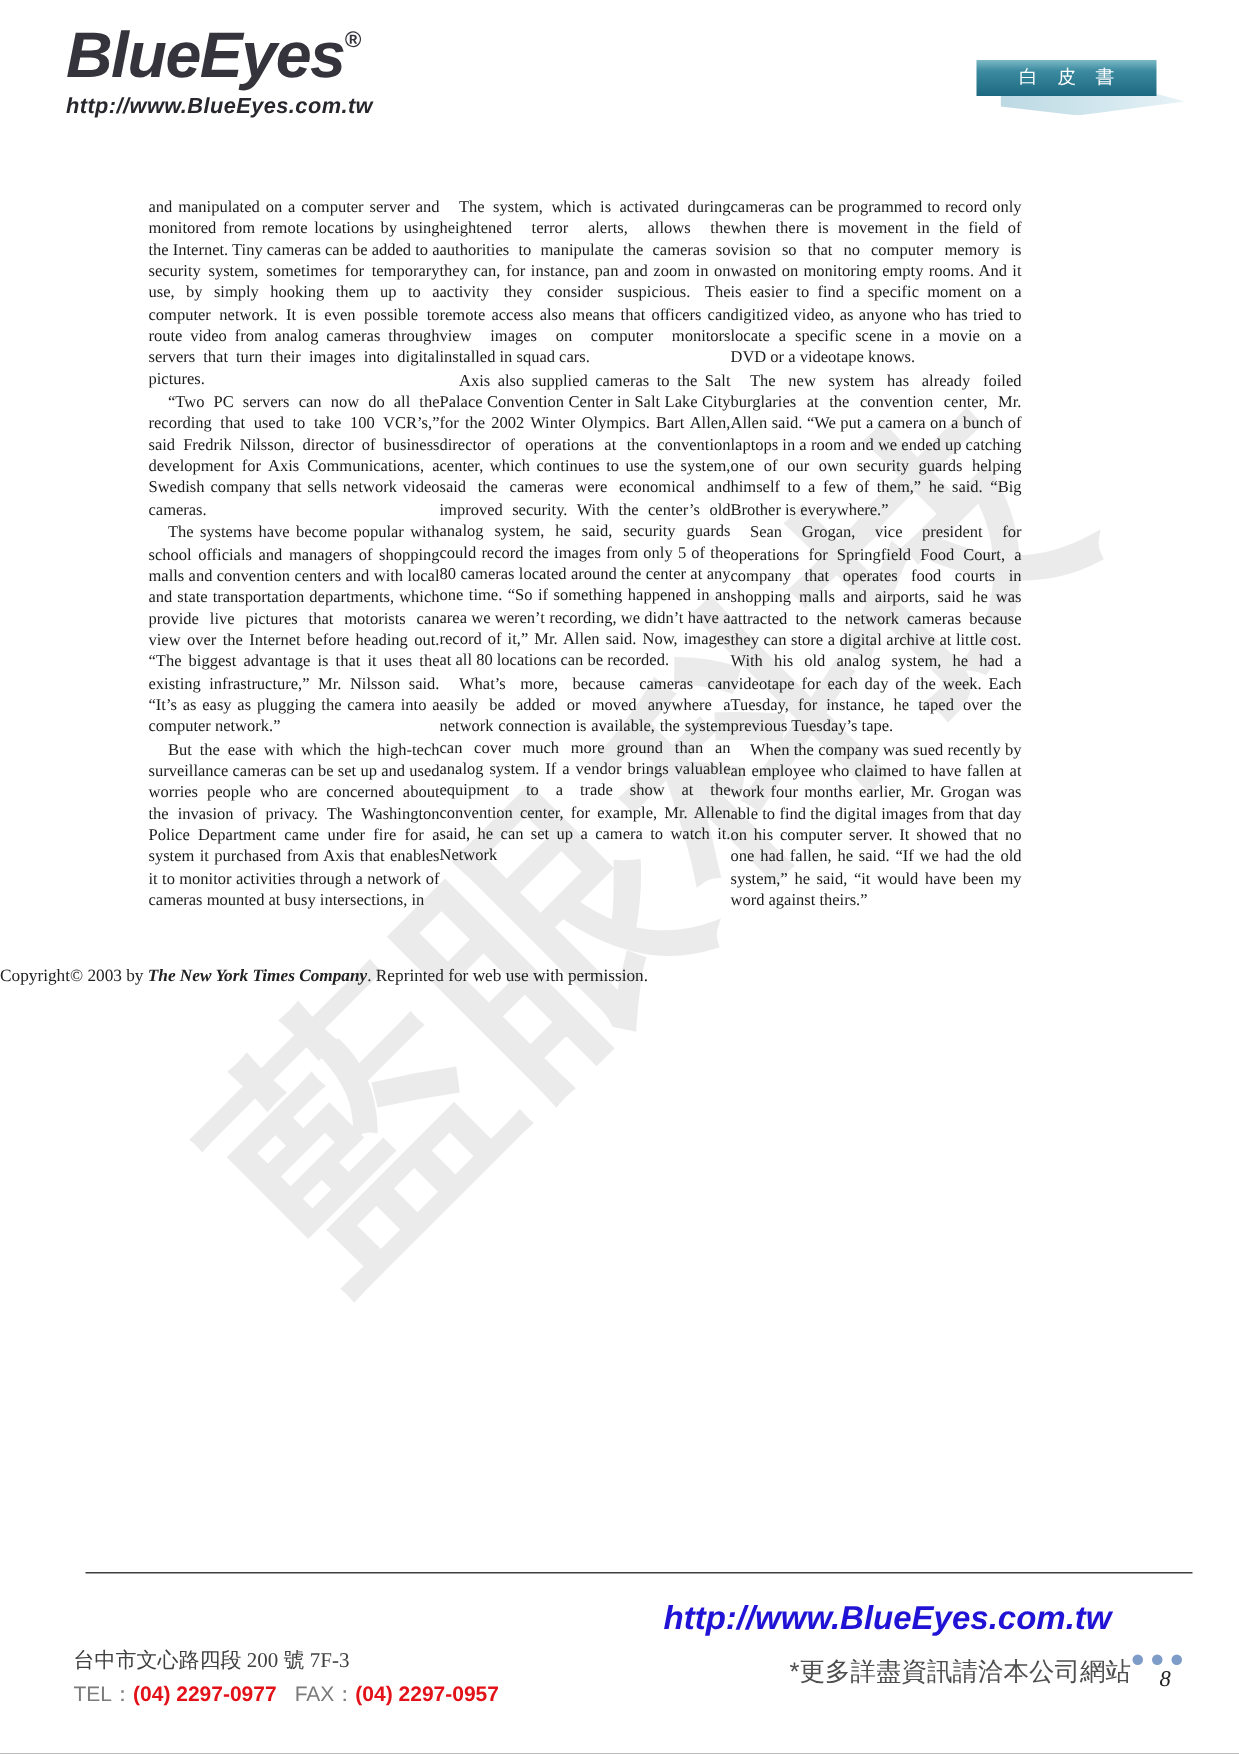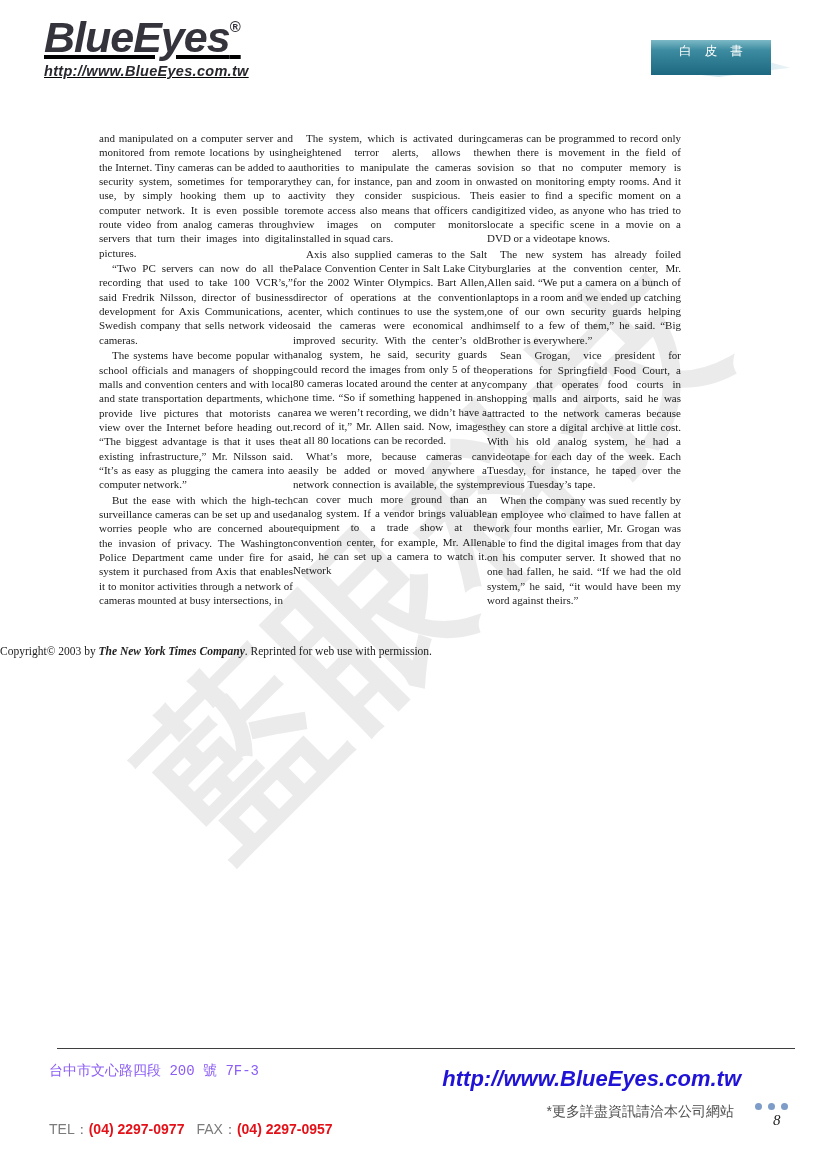--- a/index.html
+++ b/index.html
@@ -6,34 +6,34 @@
   html, body { background: #888; }
   .page {
     position: relative;
     width: 826px; height: 1169px;
     margin: 0 auto;
     background: #ffffff;
     overflow: hidden;
     font-family: "Liberation Serif", serif;
   }
   
-  .logo { position: absolute; left: 44px; top: 16px; z-index: 2; text-decoration: underline; }
+  .logo { position: absolute; left: 44px; top: 16px; z-index: 2; }
   .logo-main {
     font-family: "Liberation Sans", sans-serif;
     font-weight: bold; font-style: italic;
     font-size: 43px; color: #35343c; letter-spacing: -1px; line-height: 1;
   }
   .logo-reg { font-size: 15px; vertical-align: 20px; letter-spacing: 0; }
   .logo-url {
     font-family: "Liberation Sans", sans-serif;
     font-weight: bold; font-style: italic;
     font-size: 14.5px; color: #28272d; margin-top: 4px; letter-spacing: 0.3px;
   }
   .badge {
-    position: absolute; left: 651px; top: 40px; width: 120px; height: 35px;
+    position: absolute; left: 651px; top: 40px; width: 120px; height: 24px;
     background: linear-gradient(180deg, #7cb9c6 0%, #3c8ba0 30%, #1c6880 100%);
     color: #fff; font-family: "Liberation Sans", sans-serif;
     font-size: 12.5px; text-align: center; line-height: 23px; z-index: 2;
   }
   .badge span { letter-spacing: 13px; margin-right: -13px; }
   .badge-shadow {
     position: absolute; left: 667px; top: 60px; width: 123px; height: 17px;
     background: linear-gradient(90deg, #bcd9e3 0%, #d4e8ef 60%, #e8f3f7 100%);
     clip-path: polygon(0 0, 82% 10%, 100% 45%, 42% 100%, 0 65%);
     z-index: 1;
@@ -68,39 +68,39 @@
   }
   .copyright .src { font-weight: bold; font-style: italic; }
   
   .footer-line { position: absolute; left: 57px; top: 1048px; width: 738px; height: 1px; background: #3f3f3f; z-index: 1; }
   .footer-company {
     position: absolute; left: 47px; top: 1057px;
     font-family: "Liberation Sans", sans-serif; font-weight: bold;
     font-size: 27px; color: #141414; letter-spacing: 1.5px; z-index: 1;
   }
   .footer-address {
-    position: absolute; left: 49px; top: 1062px;
-    font-family: Liberation Mono, monospace; font-size: 14px; color: #8b5cf6; z-index: 1;
+    position: absolute; left: 49px; top: 1098px;
+    font-family: Liberation Serif, serif; font-size: 14px; color: #404040; z-index: 1;
   }
   .footer-contact {
     position: absolute; left: 49px; top: 1121px;
     font-family: "Liberation Sans", sans-serif; font-size: 14px; color: #7b7b7b; z-index: 1;
   }
   .footer-contact .num { color: #e31219; font-weight: bold; }
   .footer-contact .fax-label { margin-left: 12px; }
   .footer-url {
     position: absolute; right: 85px; top: 1066px;
     font-family: "Liberation Sans", sans-serif;
     font-weight: bold; font-style: italic;
     font-size: 22px; color: #2013d6; text-decoration: none; z-index: 1;
   }
   .footer-note {
-    position: absolute; right: 92px; top: 1103px;
+    position: absolute; right: 72px; top: 1103px;
     font-family: "Liberation Sans", sans-serif;
-    font-size: 14px; color: #4e4e4e; z-index: 1;
+    font-size: 17px; color: #4e4e4e; z-index: 1;
   }
   .footer-dots { position: absolute; left: 755px; top: 1103px; display: flex; gap: 6px; z-index: 1; }
   .footer-dots .dot { width: 7px; height: 7px; border-radius: 50%; background: #7d9cc8; }
   .footer-page {
     position: absolute; left: 773px; top: 1112px;
     font-family: "Liberation Serif", serif; font-style: italic;
     font-size: 15px; color: #222; z-index: 1;
   }
 </style>
 </head>

